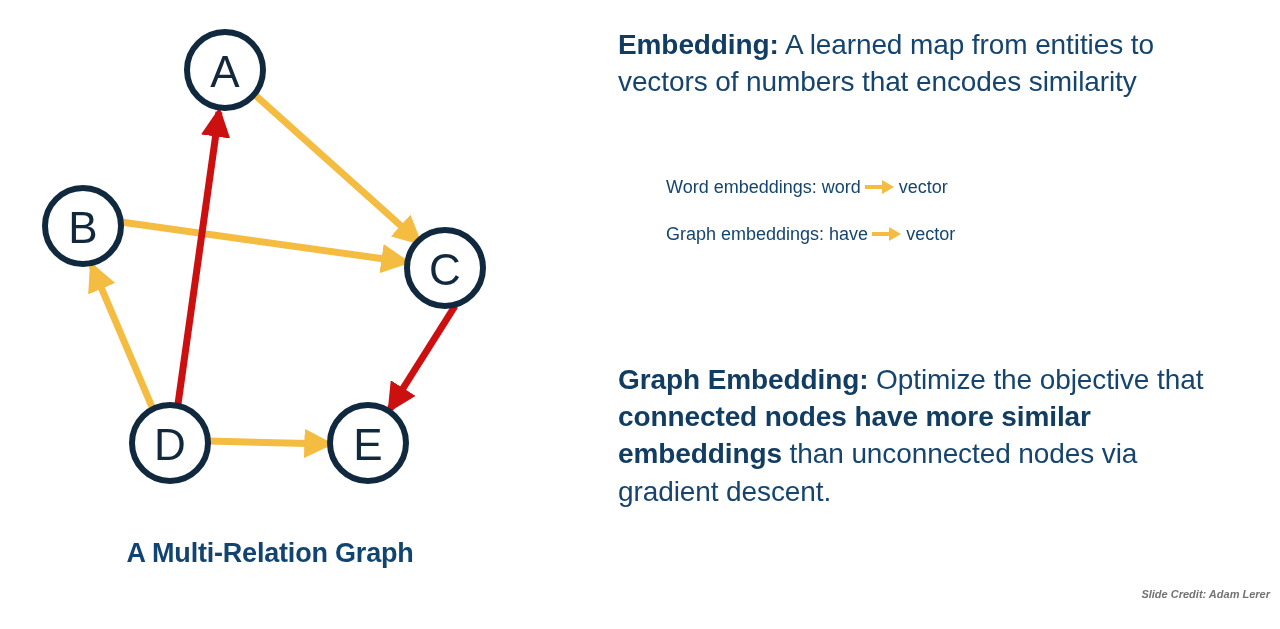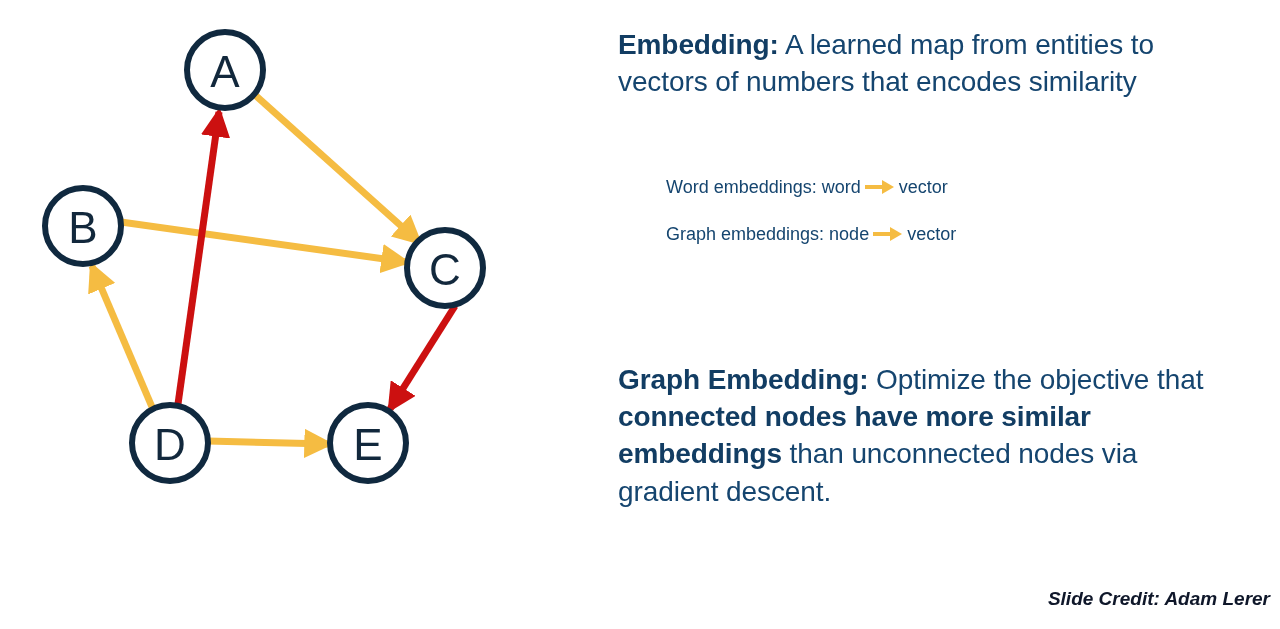--- a/index.html
+++ b/index.html
@@ -121,24 +121,24 @@
     height: 16px;
     margin: 0 4px;
     position: relative;
     top: -2px;
   }
 
   .slide-credit {
     position: absolute;
     right: 10px;
     top: 588px;
-    font-size: 19px;
+    font-size: 11px;
     font-style: italic;
     font-weight: bold;
-    color: #0f172a;
+    color: #737373;
     text-align: center;
   }
 </style>
 </head>
 <body>
 
 <div class="slide">
 
   <div class="figure-pane">
 
@@ -185,20 +185,21 @@
         <circle class="node-circle" cx="170" cy="443" r="38"></circle>
         <text class="node-label" x="170" y="444">D</text>
       </g>
 
       <g>
         <circle class="node-circle" cx="368" cy="443" r="38"></circle>
         <text class="node-label" x="368" y="444">E</text>
       </g>
     </svg>
 
+    <div class="figure-caption">A Multi-Relation Graph</div>
   </div>
 
   <div class="text-pane">
 
     <div class="para" id="para-embedding">
       <b>Embedding:</b><span> A learned map from entities to vectors of numbers that encodes similarity</span>
     </div>
 
     <ul class="bullet-list">
 
@@ -211,21 +212,21 @@
             <path d="M0 8 L19 8" stroke="#f5bc42" stroke-width="4"></path>
             <path d="M17 1 L29 8 L17 15 Z" fill="#f5bc42"></path>
           </svg>
         </span><span>vector</span>
       </li>
 
       <li class="bullet-item">
         <span class="bullet-marker">
           <span class="hex"></span>
         </span>
-        <span>Graph embeddings: node</span><span class="inline-arrow">
+        <span>Graph embeddings: have</span><span class="inline-arrow">
           <svg viewBox="0 0 30 16" width="30" height="16">
             <path d="M0 8 L19 8" stroke="#f5bc42" stroke-width="4"></path>
             <path d="M17 1 L29 8 L17 15 Z" fill="#f5bc42"></path>
           </svg>
         </span><span>vector</span>
       </li>
 
     </ul>
 
     <div class="para" id="para-graph-embedding">

